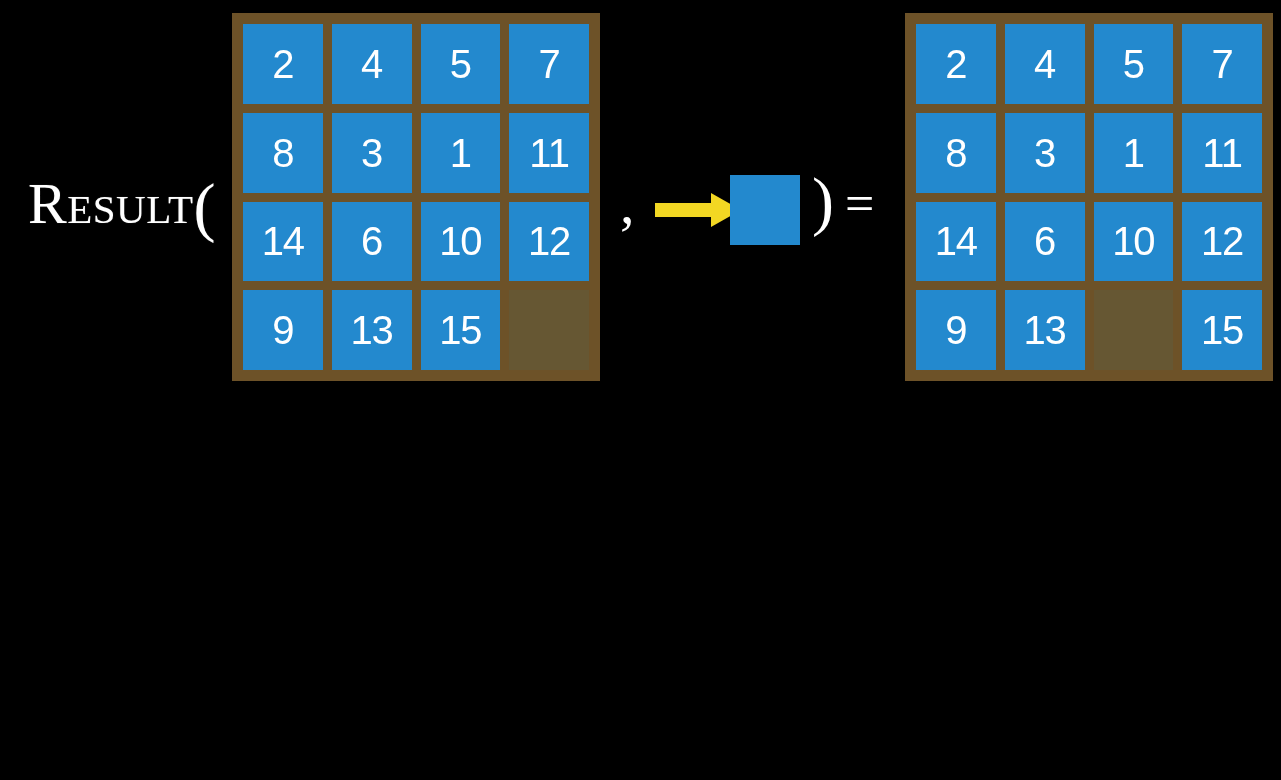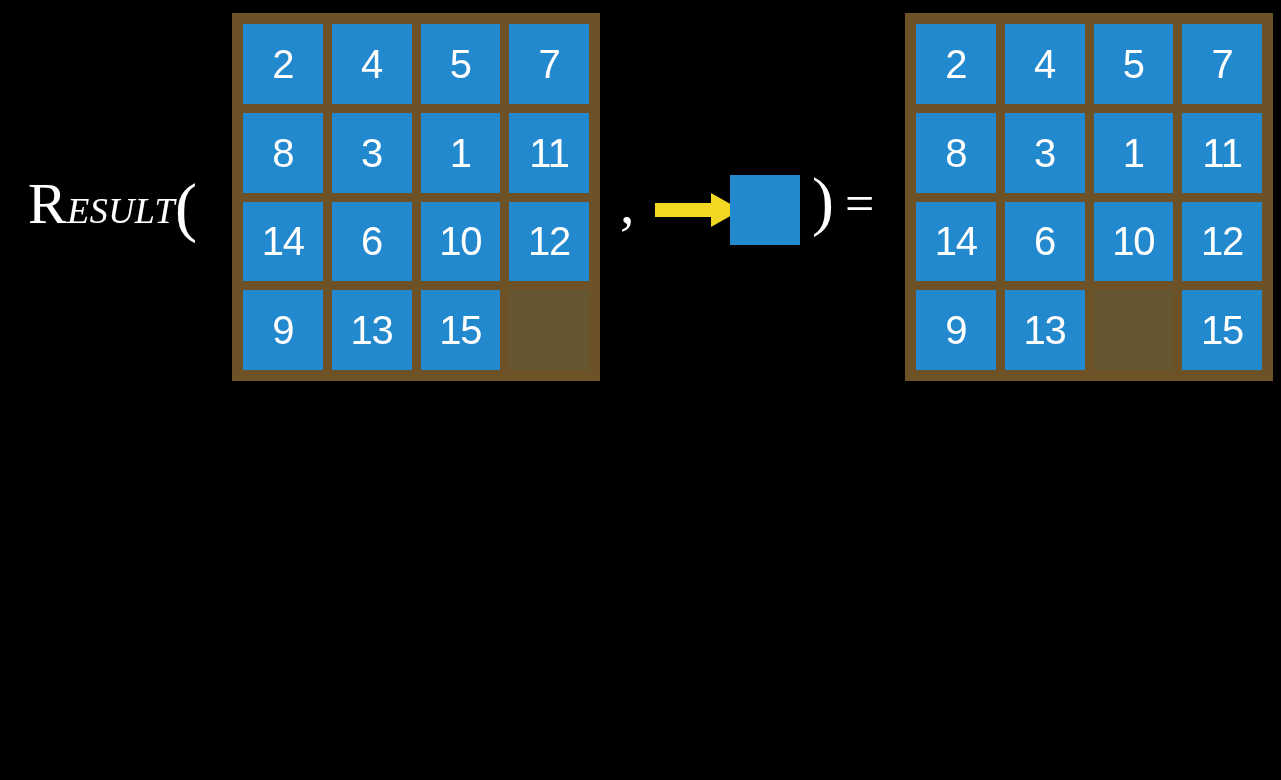--- a/index.html
+++ b/index.html
@@ -39,23 +39,22 @@
     font-weight: normal;
     white-space: nowrap;
     letter-spacing: 0.5px;
     text-shadow: 0 0 1px rgba(255,255,255,0.35);
   }
   .result-label .cap {
     font-size: 58px;
     line-height: 1;
   }
   .result-label .small {
-    font-size: 36px;
-    line-height: 1;
-    font-style: italic;
+    font-size: 41px;
+    line-height: 1;
   }
   .result-label .paren {
     font-size: 66px;
     line-height: 1;
     position: relative;
     top: 6px;
   }
   .row-top .result-label    { top: 168px; }
 
   

